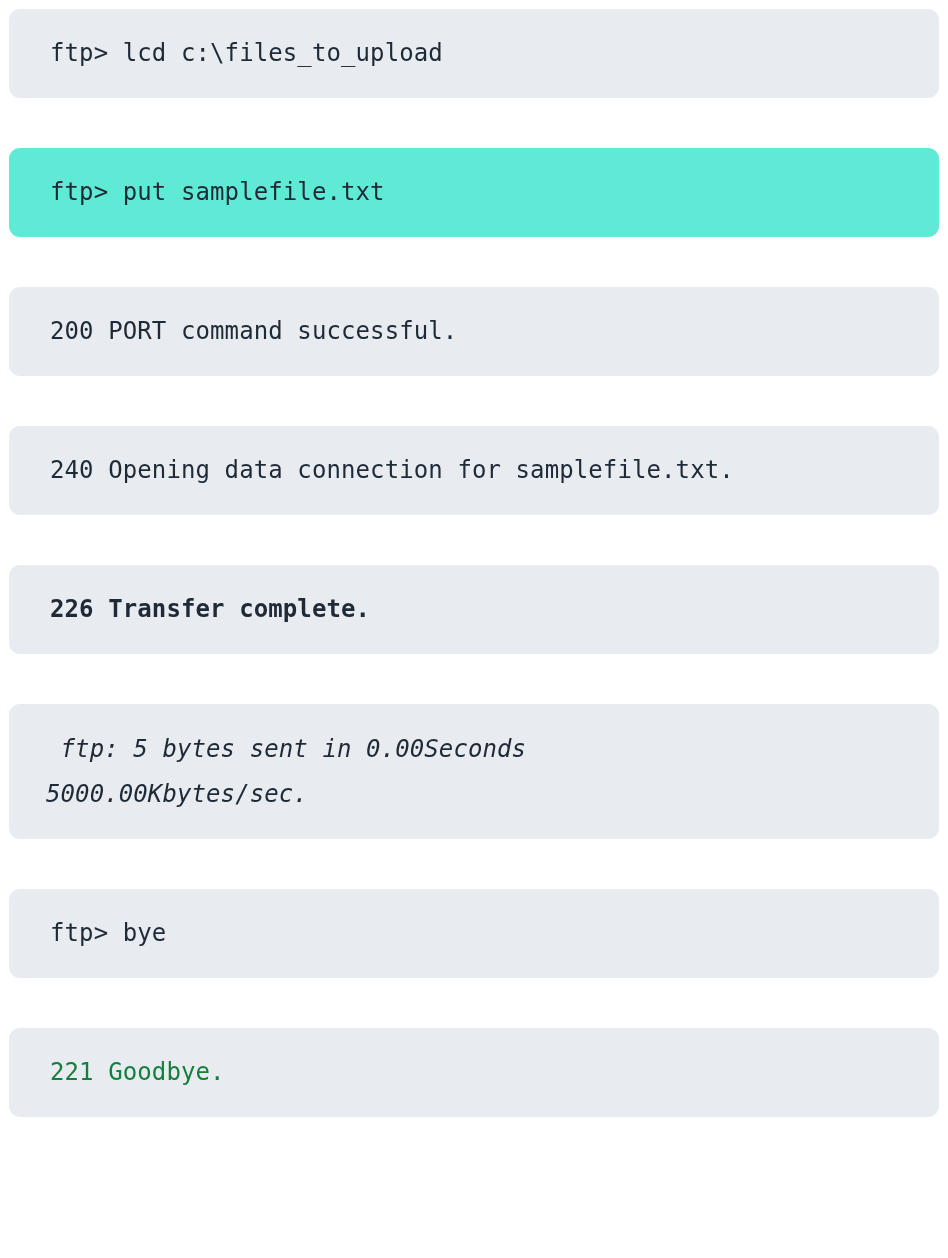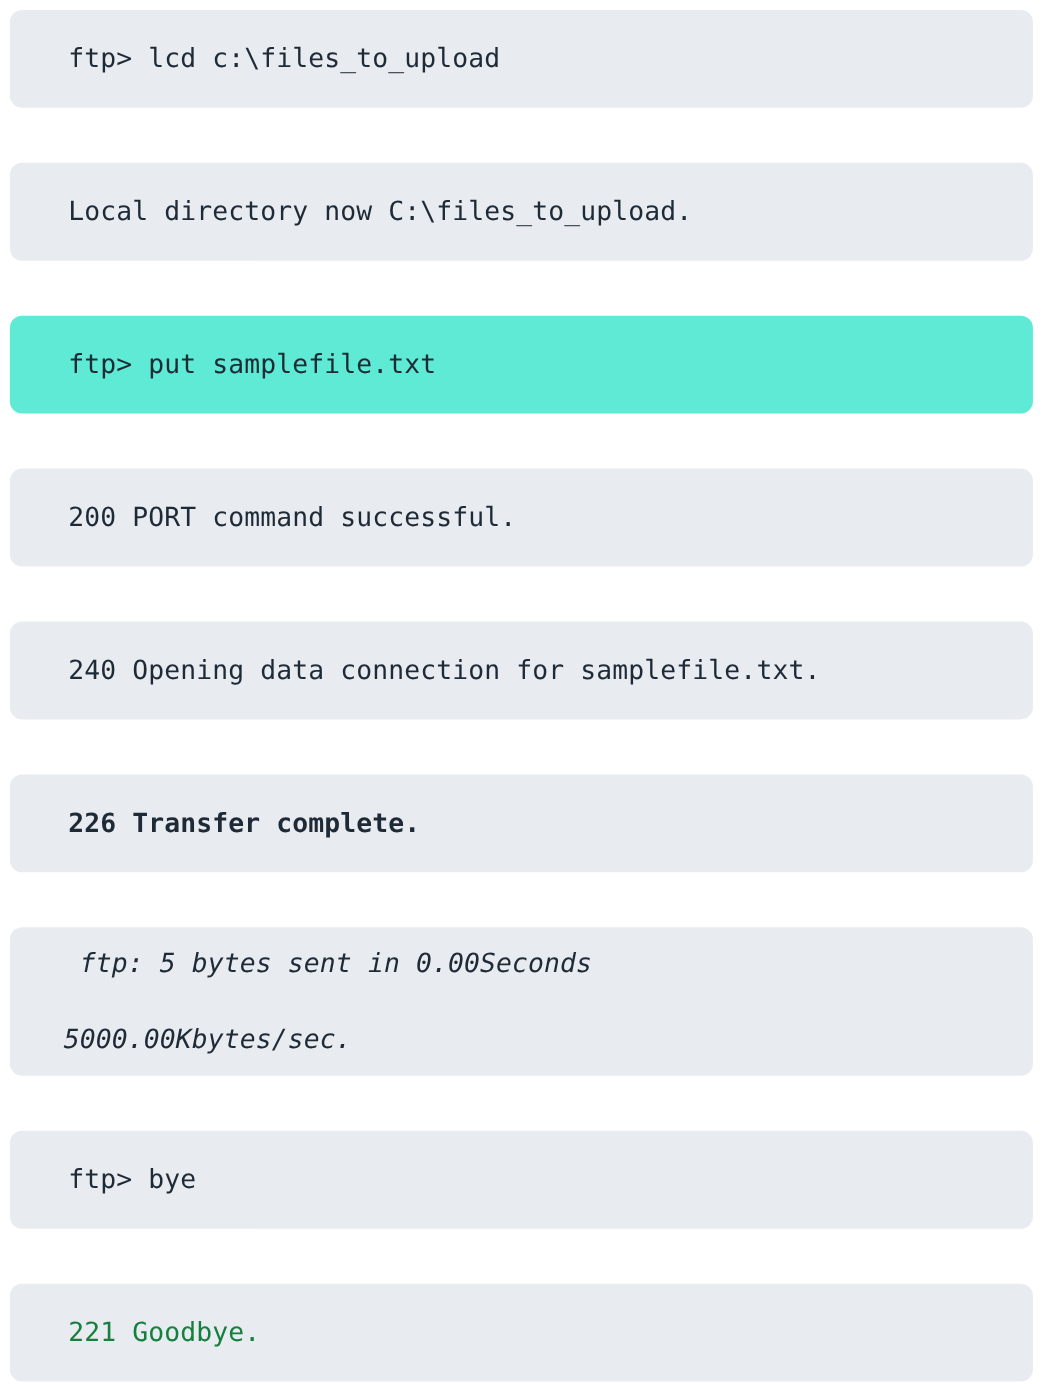--- a/index.html
+++ b/index.html
@@ -33,21 +33,21 @@
   .msg-block:last-child {
     margin-bottom: 0;
   }
   .msg-line {
     font-family: "DejaVu Sans Mono", "Liberation Mono", monospace;
     font-size: 24px;
     line-height: 37px;
     color: #1f2a37;
     letter-spacing: 0.1px;
     white-space: pre;
-    margin: 12px;
+    margin: 0;
   }
   
   .msg-block.single {
     height: 89px;
     padding-top: 0;
     padding-bottom: 0;
   }
   
   .msg-block.wrapped {
     height: 135px;
@@ -58,23 +58,20 @@
   .msg-block.wrapped .msg-line {
     line-height: 45px;
   }
 </style>
 </head>
 <body>
 
 <div id="transcript" style="background: rgb(255, 255, 255);">
     <div class="msg-block single" style="background: rgb(232, 235, 240);">
       <div class="msg-line" style="color: rgb(31, 42, 55);">ftp&gt; lcd c:\files_to_upload</div>
-    </div>
-    <div class="msg-block single" style="background: rgb(232, 235, 240);">
-      <div class="msg-line" style="color: rgb(31, 42, 55);">Local directory now C:\files_to_upload.</div>
     </div>
     <div class="msg-block single" style="background: #5eead4;">
       <div class="msg-line" style="color: rgb(31, 42, 55);">ftp&gt; put samplefile.txt</div>
     </div>
     <div class="msg-block single" style="background: rgb(232, 235, 240);">
       <div class="msg-line" style="color: rgb(31, 42, 55);">200 PORT command successful.</div>
     </div>
     <div class="msg-block single" style="background: rgb(232, 235, 240);">
       <div class="msg-line" style="color: rgb(31, 42, 55);">240 Opening data connection for samplefile.txt.</div>
     </div>

